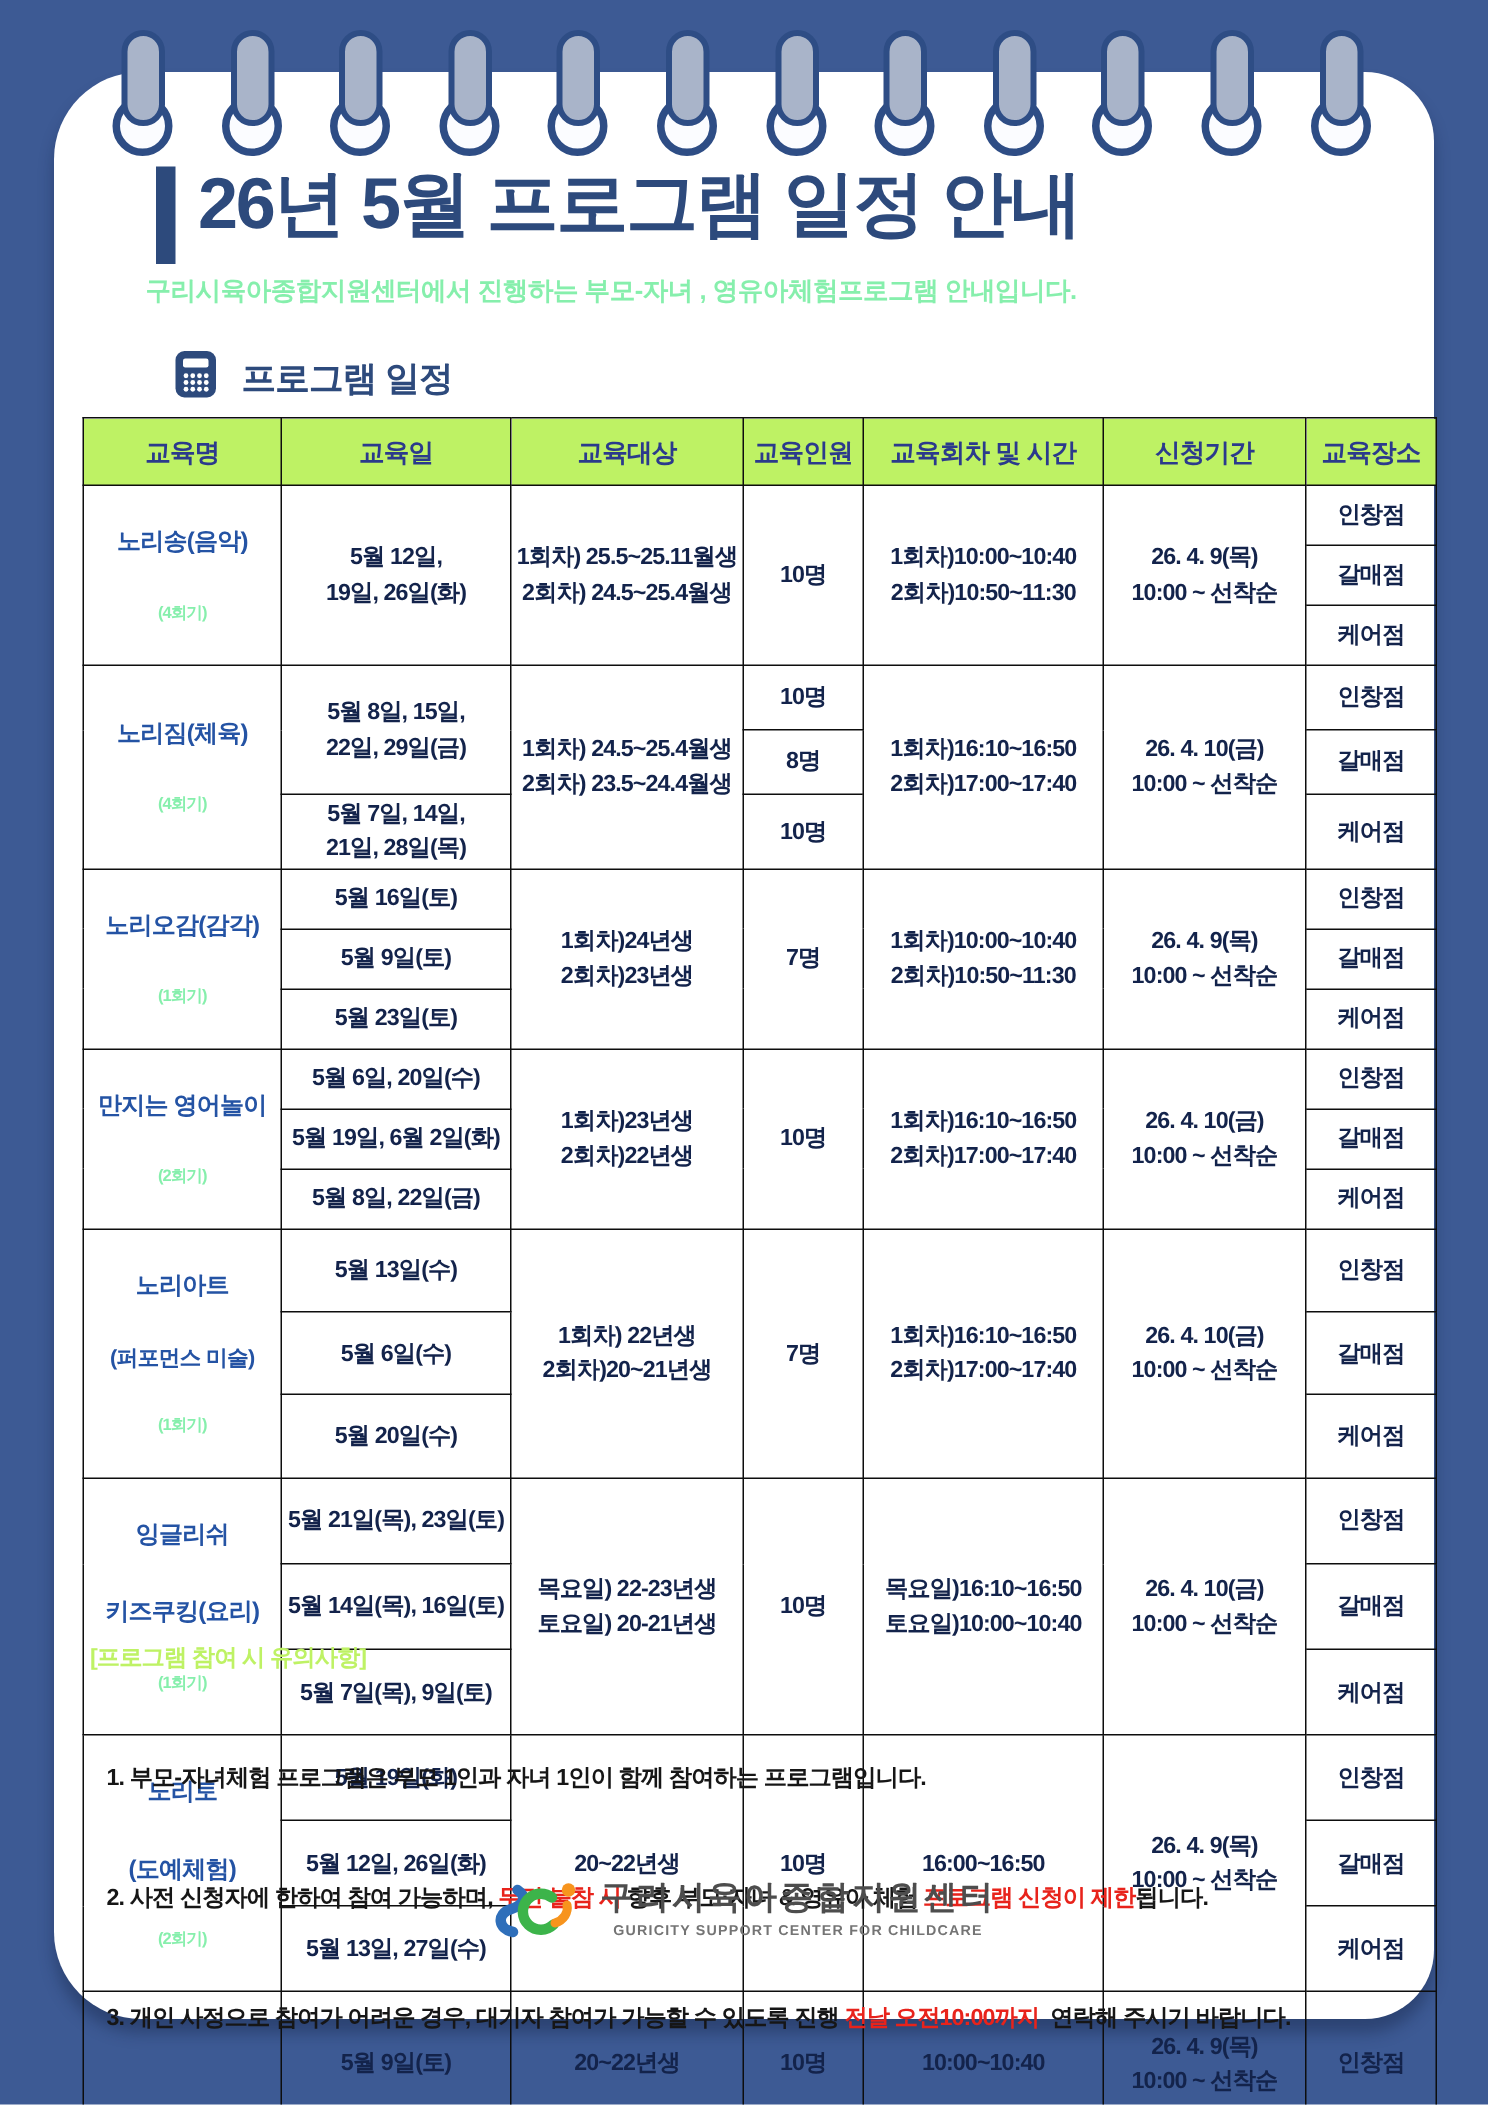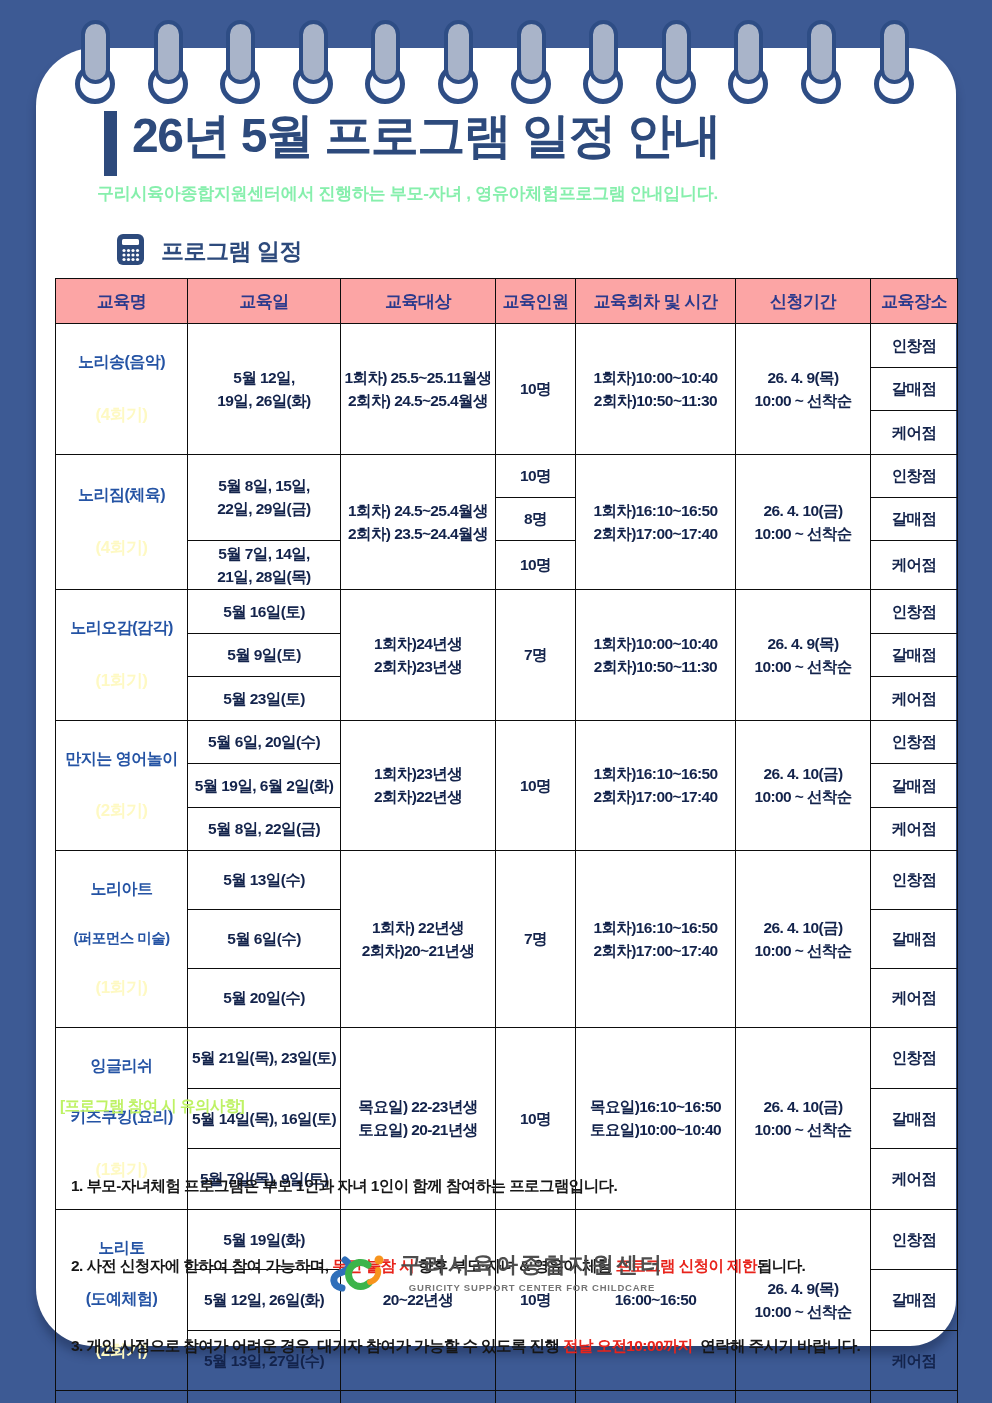--- a/index.html
+++ b/index.html
@@ -38,35 +38,35 @@
   
   table.sched{
     position:absolute;left:55px;top:278px;width:902px;
     border-collapse:collapse;table-layout:fixed;
   }
   table.sched th,table.sched td{
     border:1.6px solid #0d0d0d;text-align:center;vertical-align:middle;padding:1px 2px;
     overflow:hidden;
   }
   table.sched th{
-    background:#fca5a5;color:#2b3a8c;font-size:17px;font-weight:800;height:42px;
+    background:#bef264;color:#2b3a8c;font-size:17px;font-weight:800;height:42px;
     letter-spacing:-0.5px;
   }
   table.sched td{
     font-size:15.5px;font-weight:700;color:#13234b;white-space:pre-line;line-height:1.5;
     letter-spacing:-0.6px;
   }
   tr.r25>td{height:25px;}
   tr.r26>td{height:26px;}
   tr.r29>td{height:29px;}
   tr.r30>td{height:30px;}
   tr.r40>td{height:40px;}
   .pname{font-size:16px;font-weight:800;color:#2453a4;line-height:1.75;letter-spacing:-0.5px;}
   .pname-small{font-size:14.5px;font-weight:800;color:#2453a4;line-height:1.6;letter-spacing:-0.5px;}
-  .psession{font-size:17px;font-weight:800;color:#fef9c3;line-height:1.75;}
+  .psession{font-size:11px;font-weight:800;color:#86efac;line-height:1.75;}
   
   .notes{
     position:absolute;left:60px;top:1040px;width:885px;
     font-size:15.5px;font-weight:700;color:#161616;line-height:1.72;
     white-space:pre-wrap;letter-spacing:-0.6px;
   }
   .notes .red{color:#e8231b;}
   .notes-title{color:#bef264;}
   .note{padding-left:11px;}
   

